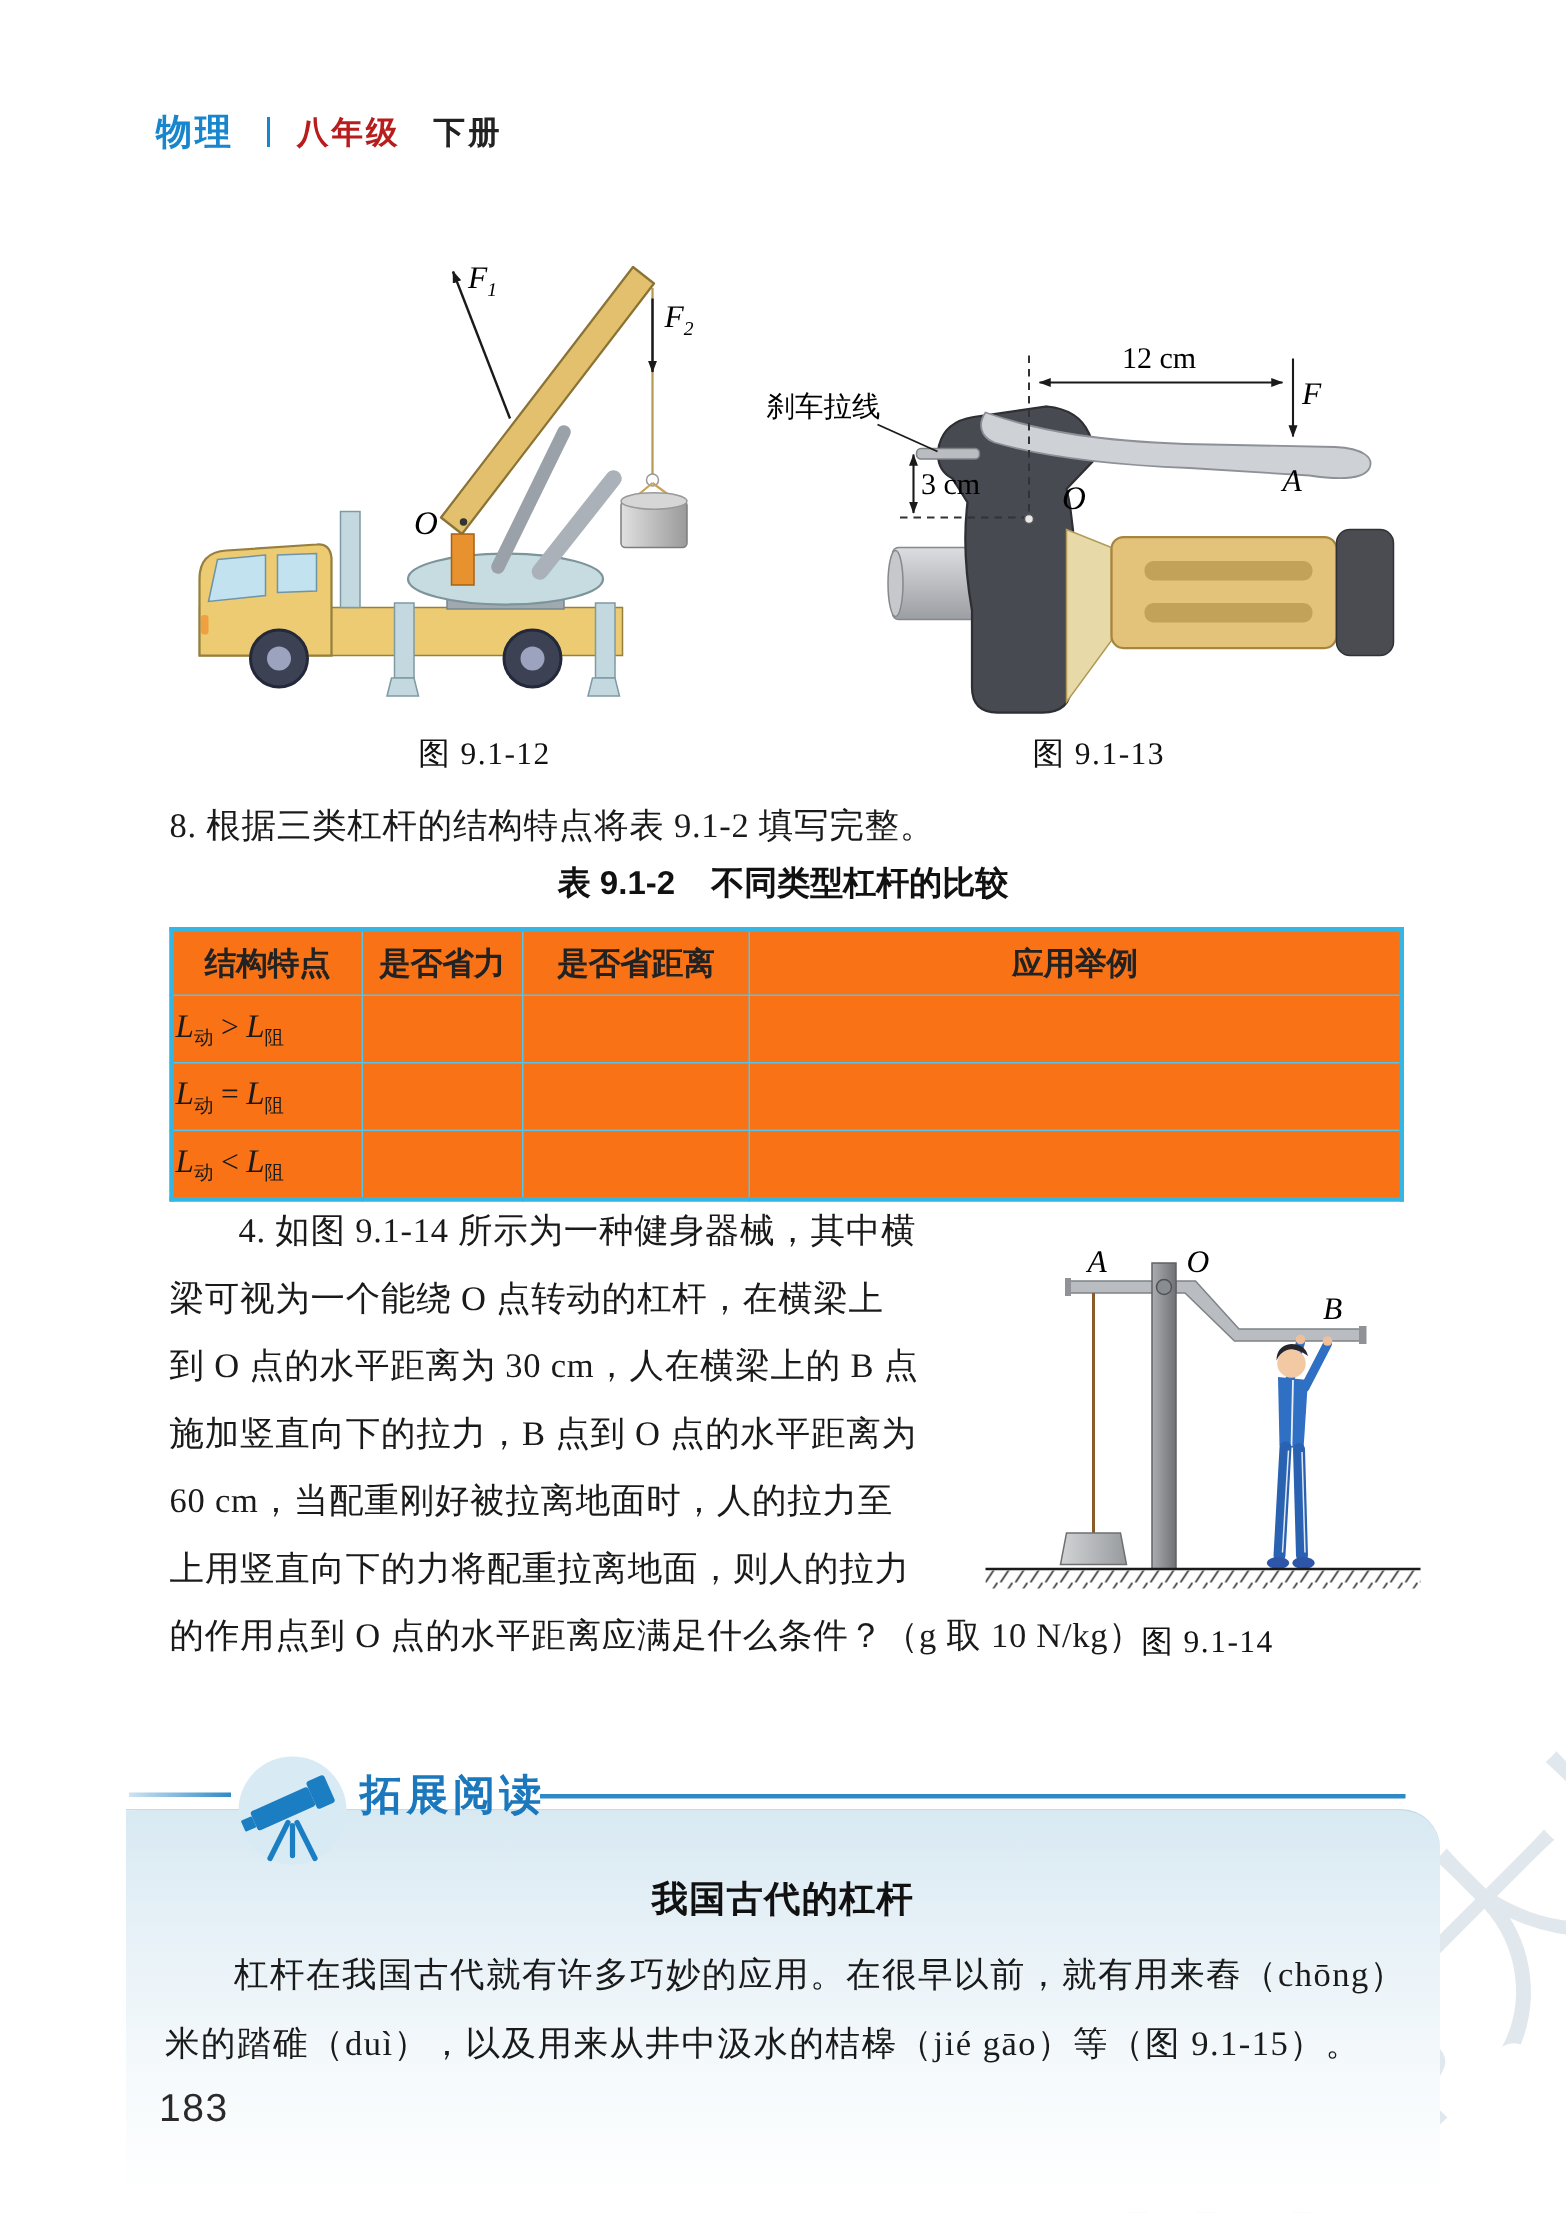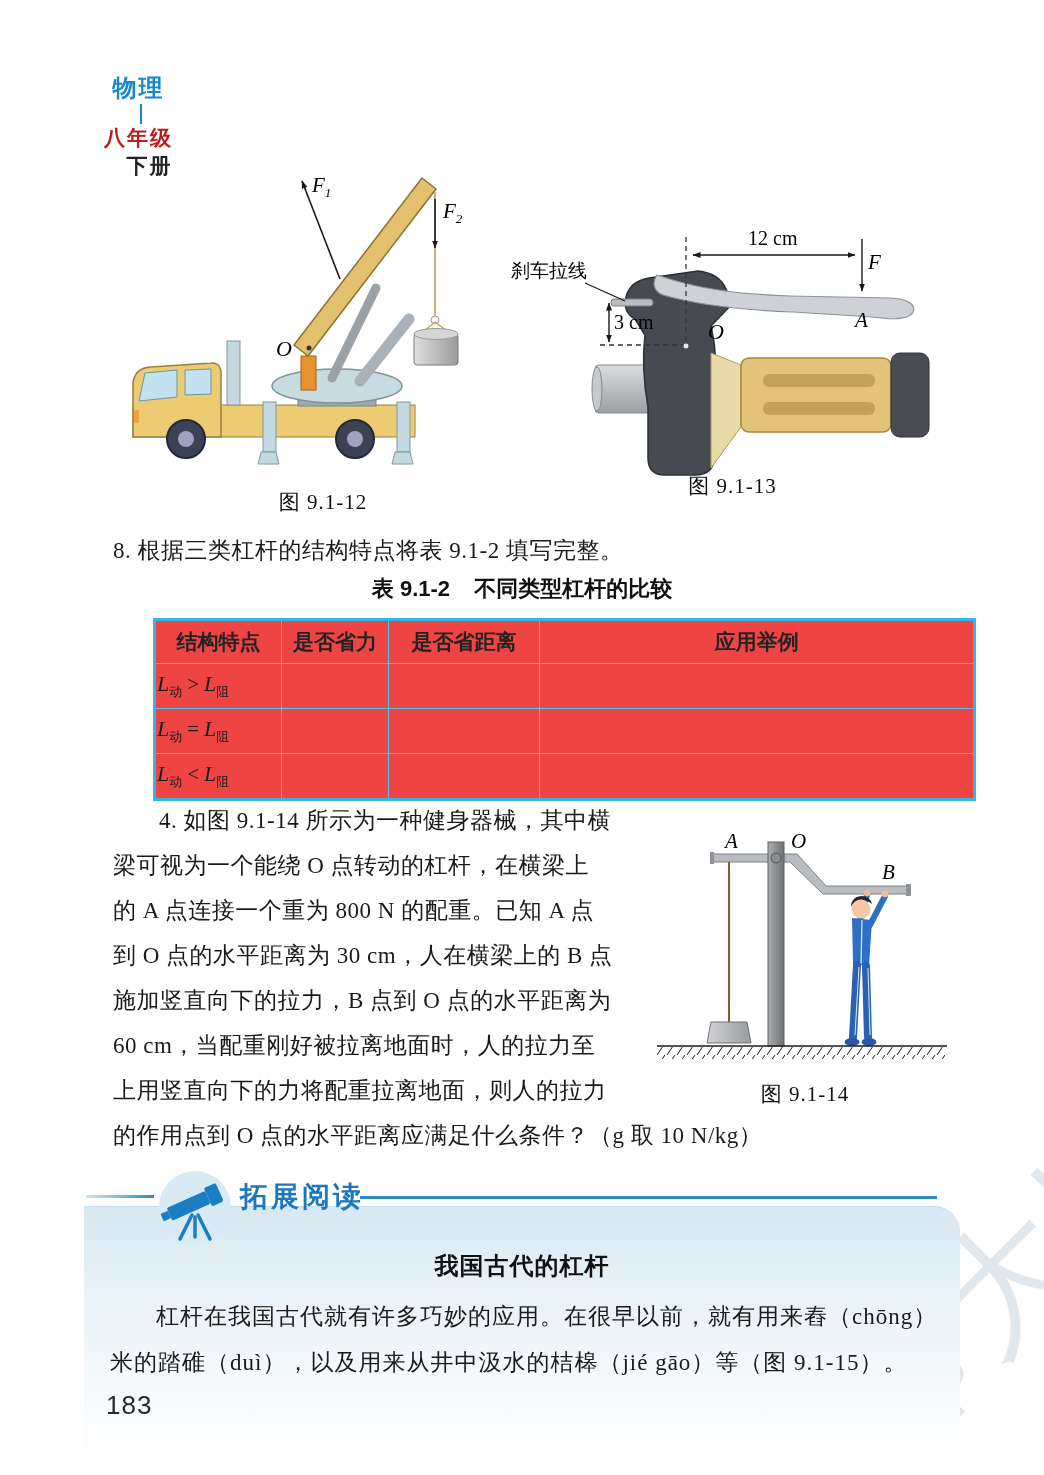--- a/index.html
+++ b/index.html
@@ -2,35 +2,35 @@
 <html><head>
 <meta charset="utf-8">
 <style>
   html,body{margin:0;padding:0;background:#fff;}
   #page{
     position:relative;width:1044px;height:1475px;background:#ffffff;
     overflow:hidden;font-family:"Liberation Serif","DejaVu Serif",serif;color:#1a1a1a;
   }
   .abs{position:absolute;}
   
-  .hdr{top:72px;left:104px;display:flex;align-items:center;font-family:"Liberation Sans","DejaVu Sans",sans-serif;flex-direction:column;}
+  .hdr{top:72px;left:104px;display:flex;align-items:center;font-family:"Liberation Sans","DejaVu Sans",sans-serif;}
   .hdr .subject{color:#1886cc;font-weight:bold;font-size:24px;letter-spacing:2px;}
   .hdr .bar{width:2px;height:20px;background:#1886cc;margin:0 18px 0 22px;}
   .hdr .grade{font-weight:600;font-size:21px;color:#b91c1c;letter-spacing:2px;}
   .hdr .vol{font-weight:600;font-size:21px;color:#222;letter-spacing:2px;margin-left:22px;}
   
   .fig-caption{font-size:21px;color:#111;text-align:center;letter-spacing:1px;}
   
   .qline{font-size:23px;line-height:45px;white-space:nowrap;letter-spacing:0.5px;}
   .indent{text-indent:2em;}
   
   .tbl-title{top:574px;left:0;width:1044px;text-align:center;
     font-family:"Liberation Sans","DejaVu Sans",sans-serif;font-weight:bold;font-size:22px;color:#111;}
   .tbl-title .tag{margin-right:18px;}
-  table.cmp{border-collapse:collapse;width:823px;table-layout:fixed;background:#ef4444;margin-left:40px;}
+  table.cmp{border-collapse:collapse;width:823px;table-layout:fixed;background:#f97316;}
   table.cmp,table.cmp td,table.cmp th{border:1.5px solid #55c4ea;}
   table.cmp{border:3px solid #35b5e3;}
   table.cmp th{font-family:"Liberation Sans","DejaVu Sans",sans-serif;font-weight:600;
     font-size:21px;color:#222;height:40px;text-align:center;}
   table.cmp td{height:42px;font-size:21px;}
   .lsym{font-style:italic;font-family:"Liberation Serif",serif;font-size:22px;}
   .lsub{font-size:13px;}
   .lop{padding:0 5px;}
   
   .panel{left:84px;top:1206px;width:876px;height:269px;border-radius:0 26px 0 0;
@@ -146,21 +146,21 @@
     <text x="243" y="20" font-size="20"><tspan>12 cm</tspan></text>
     <line x1="357" y1="14" x2="357" y2="66" stroke="#1a1a1a" stroke-width="1.4" marker-end="url(#m13)"></line>
     <text x="363" y="44" font-size="21" class="itx"><tspan>F</tspan></text>
     <text x="350" y="102" font-size="21" class="itx"><tspan>A</tspan></text>
     <line x1="104" y1="78" x2="104" y2="117" stroke="#1a1a1a" stroke-width="1.4" marker-start="url(#m13)" marker-end="url(#m13)"></line>
     <text x="109" y="104" font-size="20"><tspan>3 cm</tspan></text>
     <text x="6" y="52" font-size="19"><tspan>刹车拉线</tspan></text>
     <line x1="80" y1="58" x2="120" y2="76" stroke="#1a1a1a" stroke-width="1.2"></line>
     <text x="203" y="114" font-size="22" class="itx"><tspan>O</tspan></text>
   </svg>
-  <div class="abs fig-caption" style="left:505px;top:472px;width:455px">图 9.1-13</div>
+  <div class="abs fig-caption" style="left:505px;top:488px;width:455px">图 9.1-13</div>
 
   <div class="abs qline" style="left:113px;top:528px">
     <span class="indent">8. 根据三类杠杆的结构特点将表 9.1-2 填写完整。</span>
   </div>
 
   <div class="abs tbl-title">
     <span class="tag">表 9.1-2</span>
     <span>不同类型杠杆的比较</span>
   </div>
 
@@ -199,21 +199,20 @@
           <td></td>
           <td></td>
         </tr>
       </tbody>
     </table>
   </div>
 
   <div class="abs" style="left:113px;top:798px">
     <div class="qline indent">4. 如图 9.1-14 所示为一种健身器械，其中横</div>
     <div class="qline">梁可视为一个能绕 O 点转动的杠杆，在横梁上</div>
-    <div class="qline">的 A 点连接一个重为 800 N 的配重。已知 A 点</div>
     <div class="qline">到 O 点的水平距离为 30 cm，人在横梁上的 B 点</div>
     <div class="qline">施加竖直向下的拉力，B 点到 O 点的水平距离为</div>
     <div class="qline">60 cm，当配重刚好被拉离地面时，人的拉力至</div>
     <div class="qline">上用竖直向下的力将配重拉离地面，则人的拉力</div>
     <div class="qline">的作用点到 O 点的水平距离应满足什么条件？（g 取 10 N/kg）</div>
   </div>
 
   <svg class="abs" style="left:655px;top:815px" width="300" height="250" viewBox="0 0 300 250">
     <defs>
       <linearGradient id="postG" x1="0" y1="0" x2="1" y2="0">

